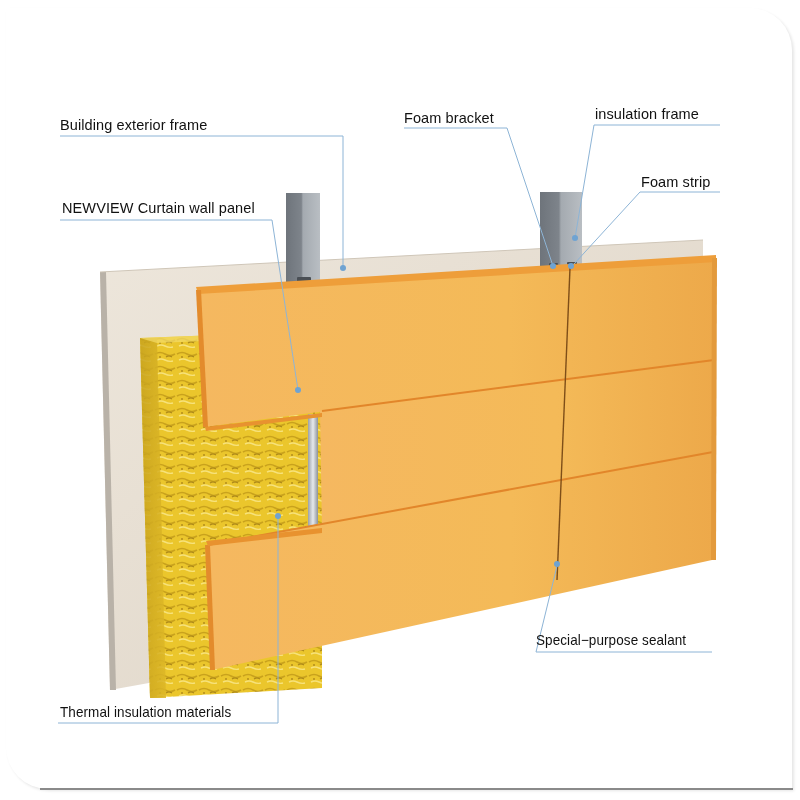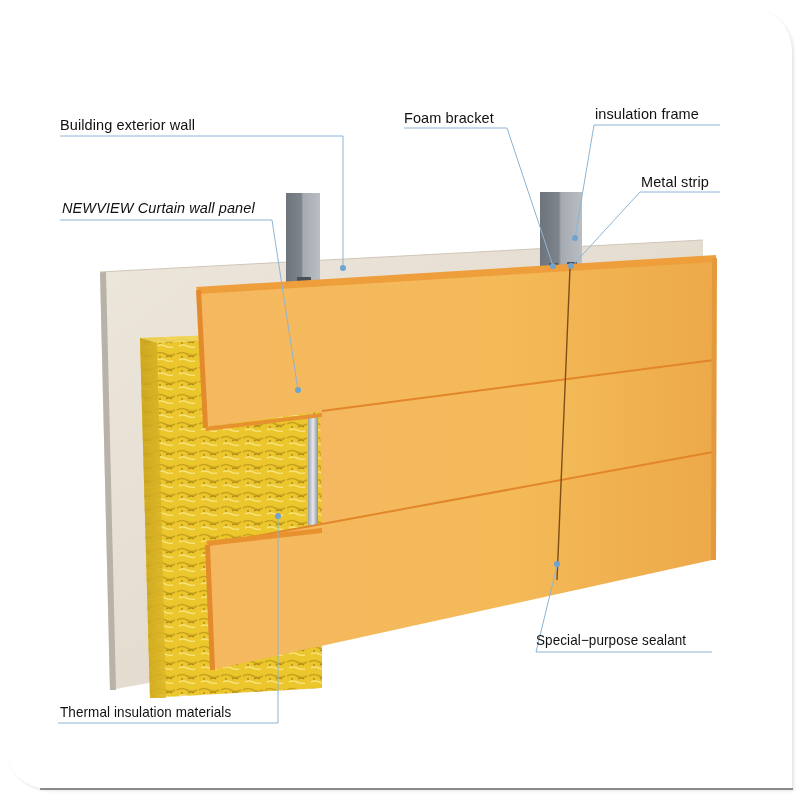--- a/index.html
+++ b/index.html
@@ -137,19 +137,19 @@
     <circle cx="343" cy="268" r="3"></circle>
     <circle cx="298" cy="390" r="3"></circle>
     <circle cx="553" cy="266" r="3"></circle>
     <circle cx="575" cy="238" r="3"></circle>
     <circle cx="571" cy="266" r="3"></circle>
     <circle cx="557" cy="564" r="3"></circle>
     <circle cx="278" cy="516" r="3"></circle>
   </g>
 </svg>
 
-<div class="label" style="left:60px; top:117px;">Building exterior wall</div>
-<div class="label" style="left:62px; top:200px;font-style:italic;">NEWVIEW Curtain wall panel</div>
+<div class="label" style="left:60px; top:117px;">Building exterior frame</div>
+<div class="label" style="left:62px; top:200px;">NEWVIEW Curtain wall panel</div>
 <div class="label" style="left:404px; top:110px;">Foam bracket</div>
 <div class="label" style="left:595px; top:106px;">insulation frame</div>
-<div class="label" style="left:641px; top:174px;">Metal strip</div>
+<div class="label" style="left:641px; top:174px;">Foam strip</div>
 <div class="label condensed" style="left:536px; top:632px;">Special−purpose sealant</div>
 <div class="label condensed" style="left:60px; top:704px;">Thermal insulation materials</div>
 
 </body></html>

